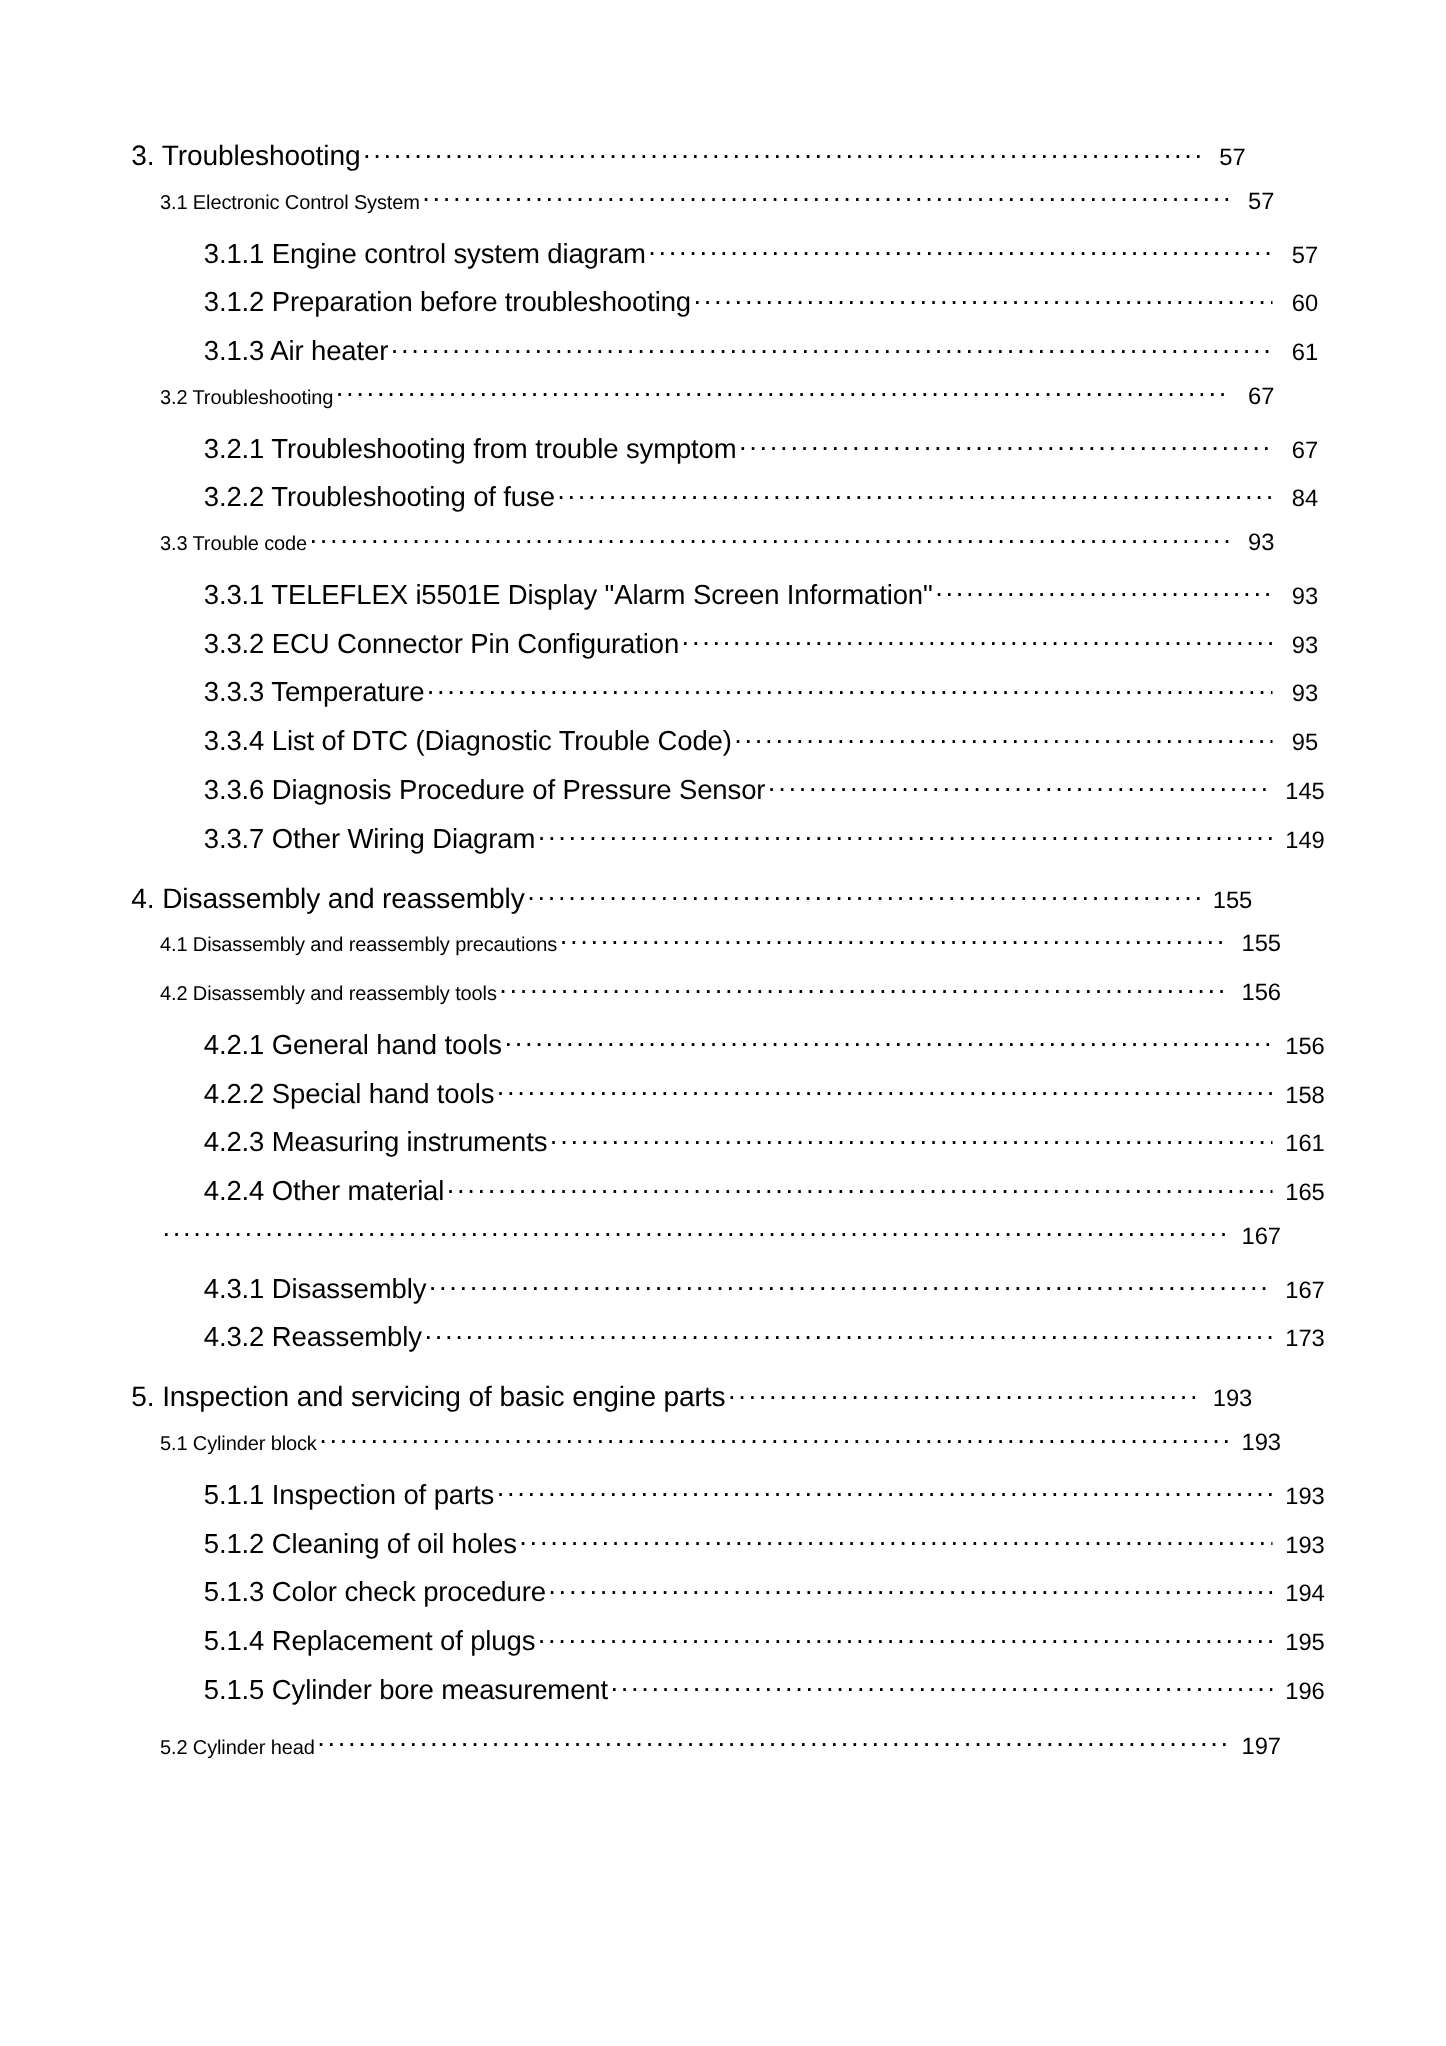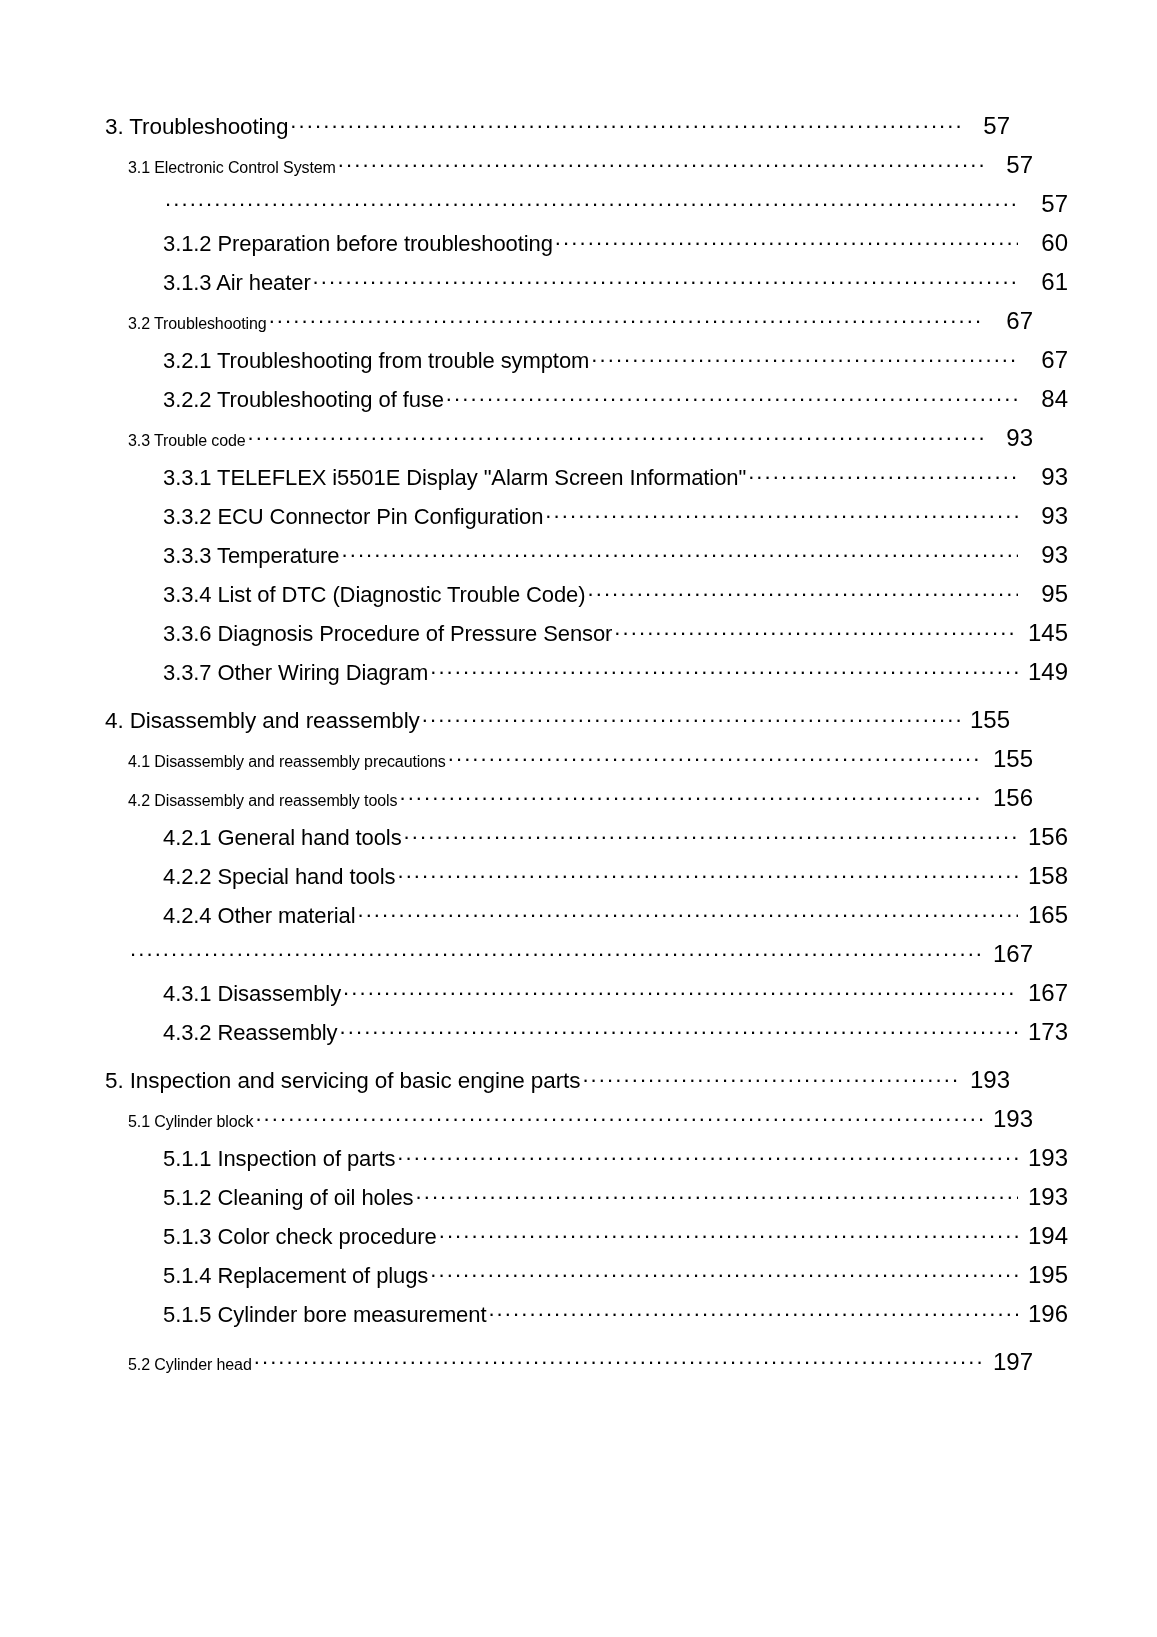--- a/index.html
+++ b/index.html
@@ -63,42 +63,43 @@
     display: block;
     position: absolute;
     left: 0;
     bottom: 0;
     white-space: nowrap;
   }
 
   .e-page {
     flex: 0 0 auto;
     width: 48px;
-    text-align: right;
-    font-size: 24px;
+    text-align: center;
+    font-size: 19px;
   }
 
   
   .gap-before { margin-top: 9px; }
 </style>
 </head>
 <body>
 
 <div id="toc">
     <div class="toc-entry lvl1">
       <span class="e-title">3. Troubleshooting</span>
       <span class="leader"></span>
       <span class="e-page">57</span>
     </div>
     <div class="toc-entry lvl2">
       <span class="e-title">3.1 Electronic Control System</span>
       <span class="leader"></span>
       <span class="e-page">57</span>
     </div>
     <div class="toc-entry lvl3">
+      <span class="e-title">3.1.1 Engine control system diagram</span>
       <span class="leader"></span>
       <span class="e-page">57</span>
     </div>
     <div class="toc-entry lvl3">
       <span class="e-title">3.1.2 Preparation before troubleshooting</span>
       <span class="leader"></span>
       <span class="e-page">60</span>
     </div>
     <div class="toc-entry lvl3">
       <span class="e-title">3.1.3 Air heater</span>
@@ -174,20 +175,25 @@
       <span class="e-title">4.2.1 General hand tools</span>
       <span class="leader"></span>
       <span class="e-page">156</span>
     </div>
     <div class="toc-entry lvl3">
       <span class="e-title">4.2.2 Special hand tools</span>
       <span class="leader"></span>
       <span class="e-page">158</span>
     </div>
     <div class="toc-entry lvl3">
+      <span class="e-title">4.2.3 Measuring instruments</span>
+      <span class="leader"></span>
+      <span class="e-page">161</span>
+    </div>
+    <div class="toc-entry lvl3">
       <span class="e-title">4.2.4 Other material</span>
       <span class="leader"></span>
       <span class="e-page">165</span>
     </div>
     <div class="toc-entry lvl2">
       <span class="leader"></span>
       <span class="e-page">167</span>
     </div>
     <div class="toc-entry lvl3">
       <span class="e-title">4.3.1 Disassembly</span>

